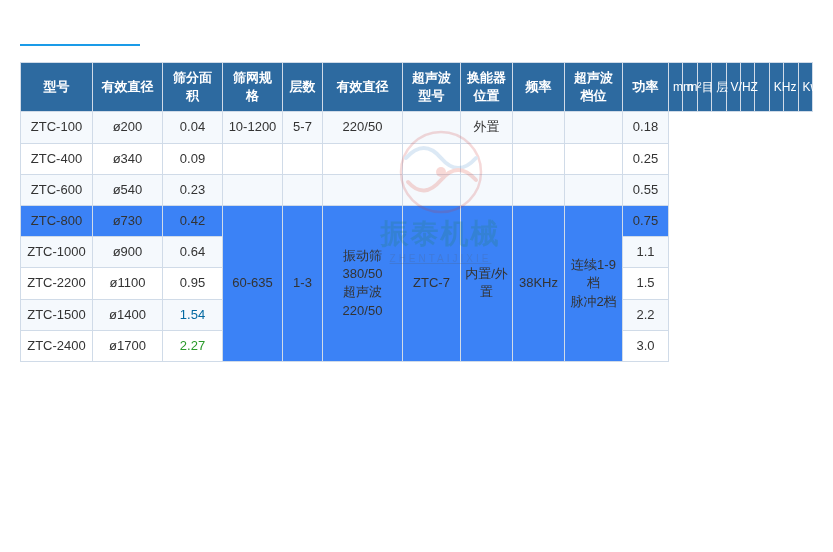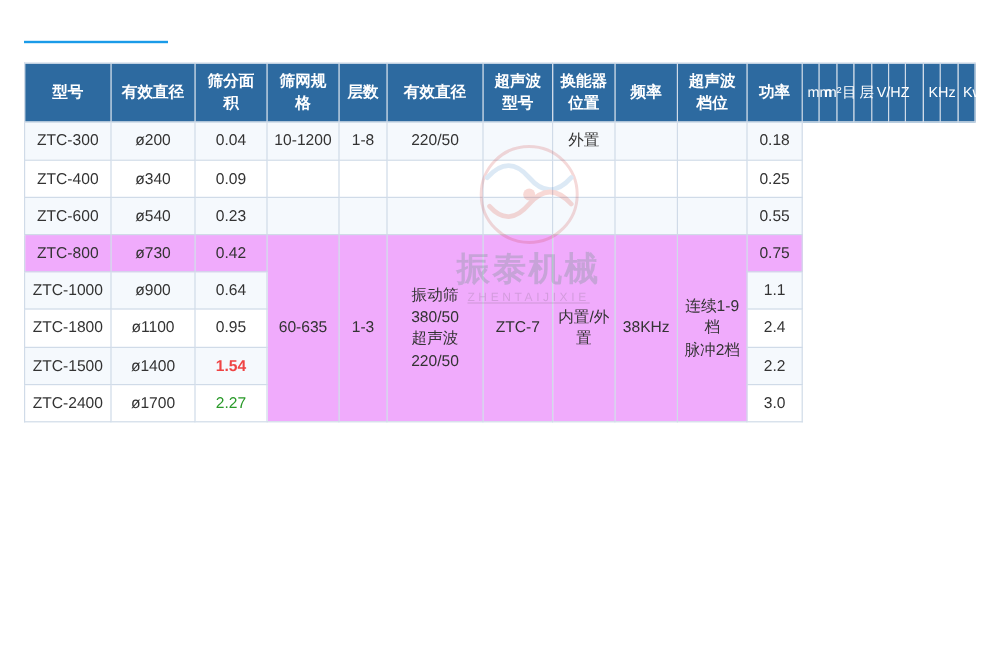--- a/index.html
+++ b/index.html
@@ -5,21 +5,21 @@
     * { box-sizing: border-box; margin: 0; padding: 0; }
     body {
       font-family: "Microsoft YaHei", SimHei, sans-serif;
       background: #fff;
       color: #333;
       font-size: 13px;
     }
     .page {
       width: 833px;
       min-height: 552px;
-      padding: 18px 20px 20px 20px;
+      padding: 28px 20px 20px 20px;
       background: #fff;
     }
     .header {
       display: flex;
       align-items: baseline;
       gap: 12px;
       margin-bottom: 16px;
     }
     .header-title-zh {
       font-size: 22px;
@@ -63,21 +63,21 @@
       font-size: 12px;
     }
     tbody tr:nth-child(odd) td {
       background: #f5f9fd;
     }
     tbody tr:nth-child(even) td {
       background: #fff;
     }
     
     tbody tr.shaded td {
-      background: #f0abfc;
+      background: #3b82f6;
     }
 
     .col-xh { width: 72px; }
     .col-yxzj { width: 70px; }
     .col-sfmj { width: 60px; }
     .col-swgg { width: 60px; }
     .col-cs { width: 40px; }
     .col-srdl { width: 80px; }
     .col-csb { width: 58px; }
     .col-hndq { width: 52px; }
@@ -132,25 +132,25 @@
         <th></th>
         <th></th>
         <th>KHz</th>
         <th></th>
         <th>Kw</th>
       </tr>
     </thead>
     <tbody id="table-body">
 
     <tr>
-            <td>ZTC-300</td>
+            <td>ZTC-100</td>
             <td>ø200</td>
             <td>0.04</td>
             <td>10-1200</td>
-            <td>1-8</td>
+            <td>5-7</td>
             <td>220/50</td>
             <td></td>
             <td>外置</td>
             <td></td>
             <td></td>
             <td>0.18</td>
           </tr>
           <tr>
             <td>ZTC-400</td>
             <td>ø340</td>
@@ -194,29 +194,29 @@
 脉冲2档</td>
             <td>0.75</td>
           </tr>
           <tr>
             <td>ZTC-1000</td>
             <td>ø900</td>
             <td>0.64</td>
             <td>1.1</td>
           </tr>
           <tr>
-            <td>ZTC-1800</td>
+            <td>ZTC-2200</td>
             <td>ø1100</td>
             <td>0.95</td>
-            <td>2.4</td>
+            <td>1.5</td>
           </tr>
           <tr>
             <td>ZTC-1500</td>
             <td>ø1400</td>
-            <td style="color: #ef4444; font-weight: bold;">1.54</td>
+            <td style="color: #0369a1; font-weight: normal;">1.54</td>
             <td>2.2</td>
           </tr>
           <tr>
             <td>ZTC-2400</td>
             <td>ø1700</td>
             <td style="color: rgb(42, 154, 42); font-weight: normal;">2.27</td>
             <td>3.0</td>
           </tr>
         </tbody>
   </table><div style="position: absolute; top: 45%; left: 50%; transform: translate(-30%, -50%); opacity: 0.18; pointer-events: none; display: flex; flex-direction: column; align-items: center; z-index: 10;">

